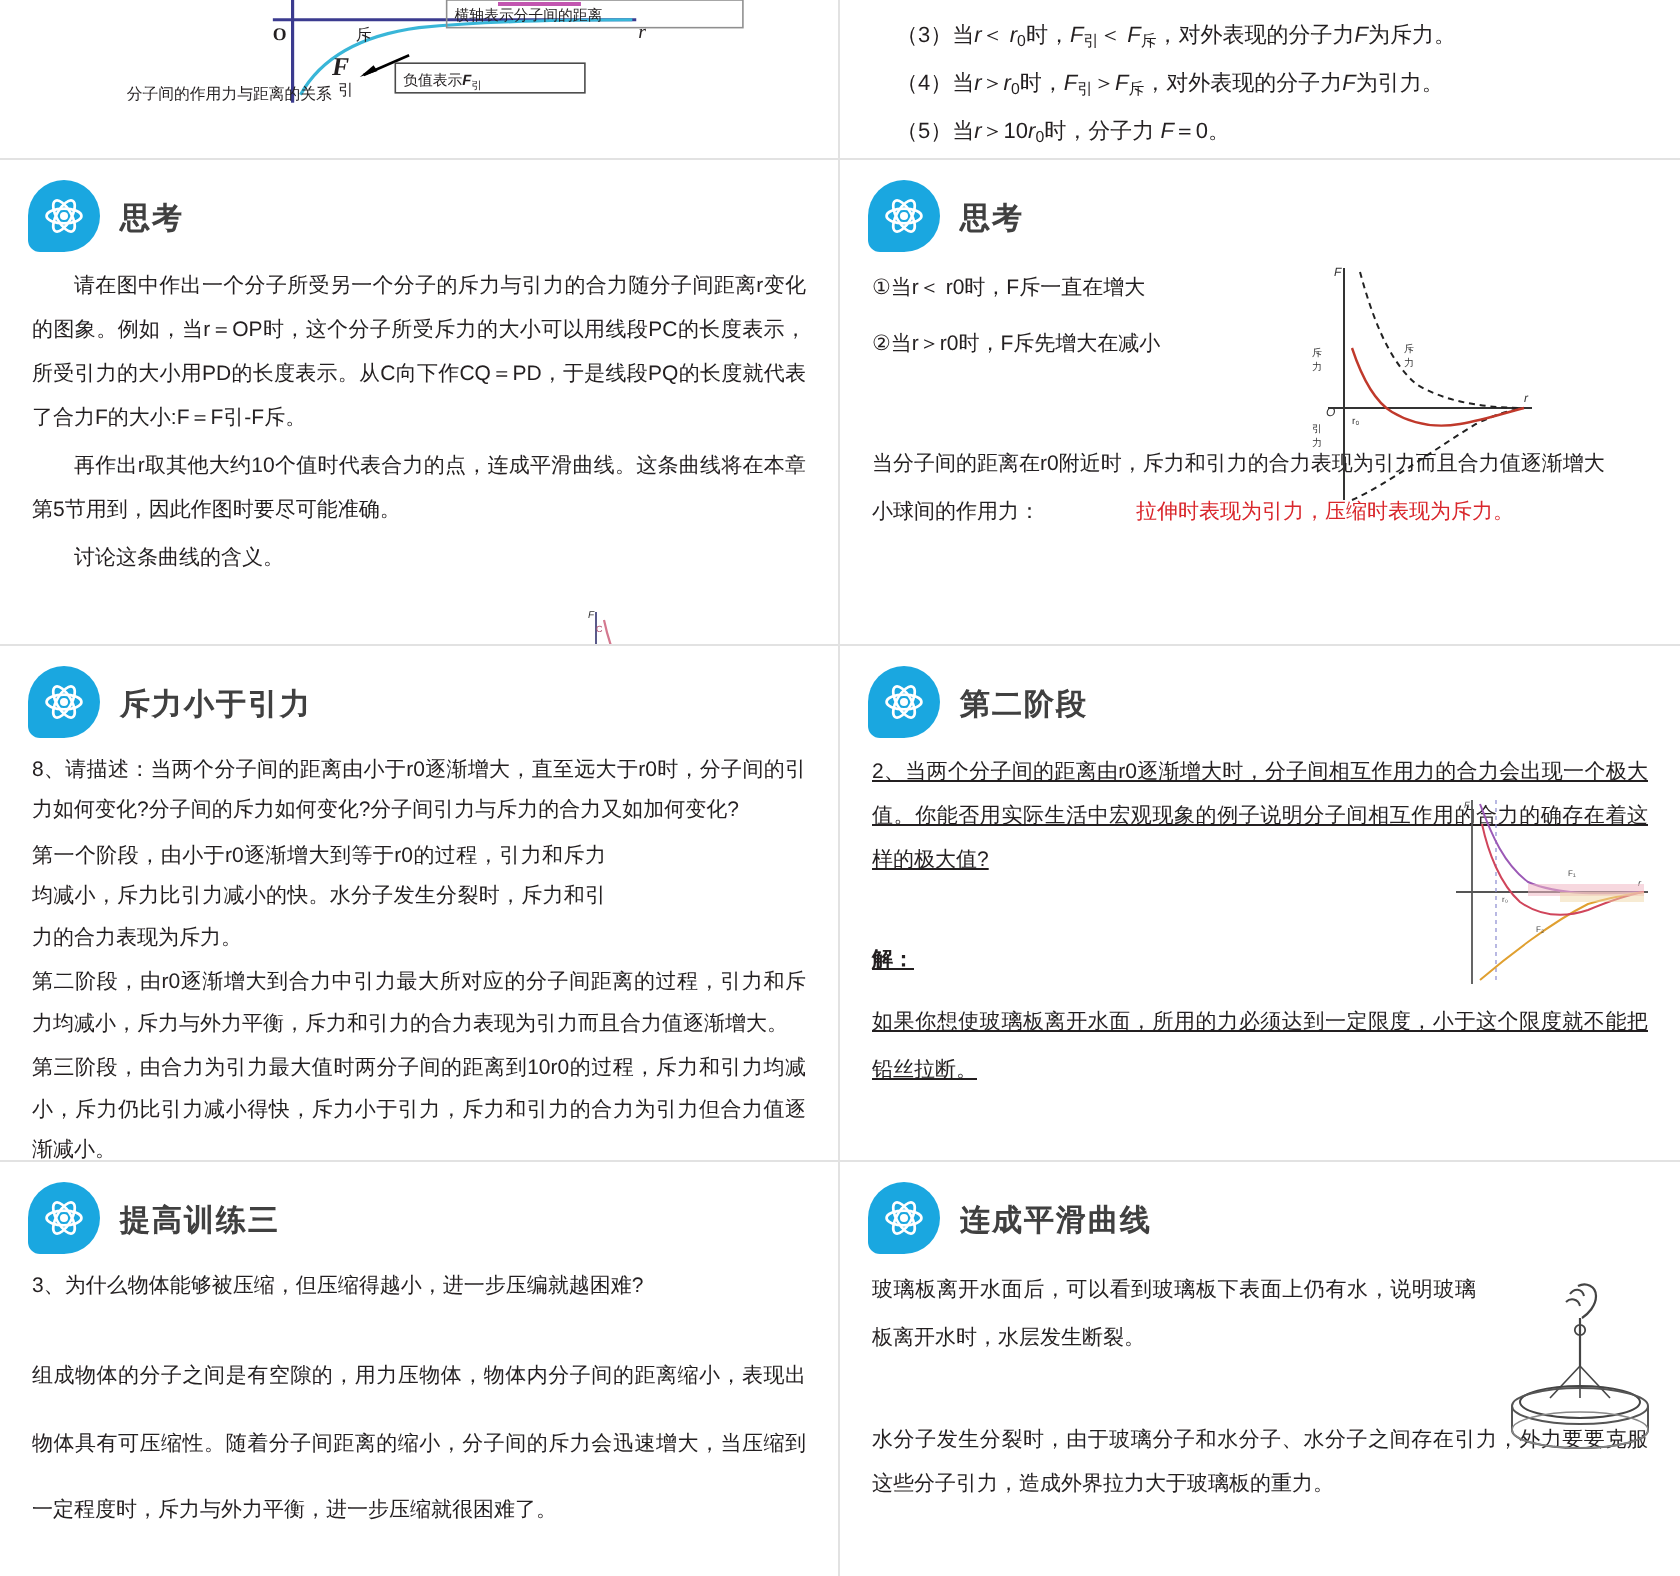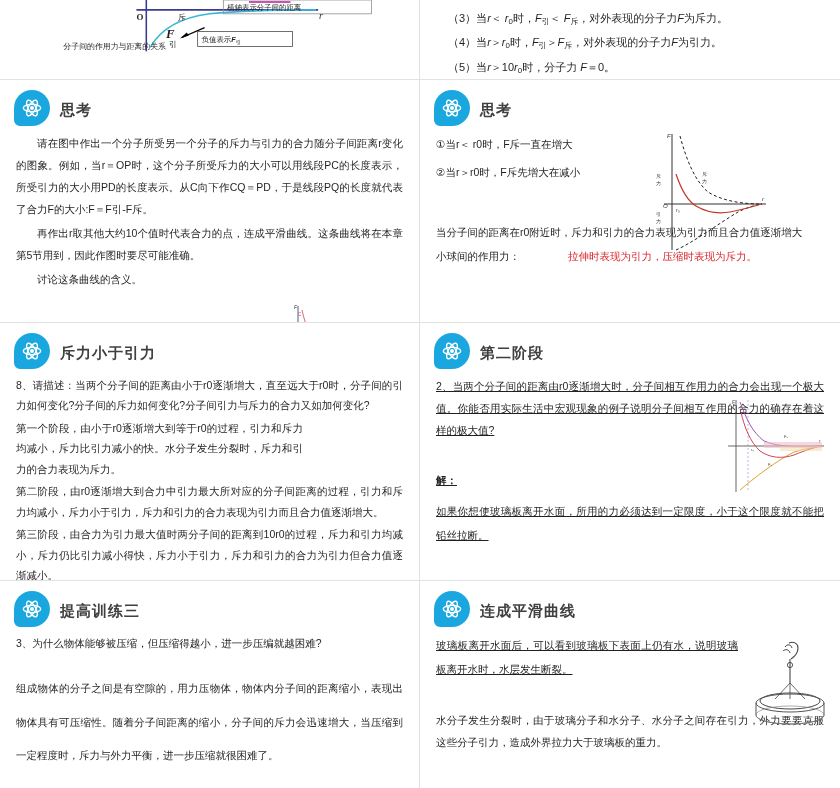--- a/index.html
+++ b/index.html
@@ -198,21 +198,21 @@
           <ellipse cx="12" cy="12" rx="9.5" ry="4" fill="none" stroke="#fff" stroke-width="1.5"></ellipse>
           <ellipse cx="12" cy="12" rx="9.5" ry="4" fill="none" stroke="#fff" stroke-width="1.5" transform="rotate(60 12 12)"></ellipse>
           <ellipse cx="12" cy="12" rx="9.5" ry="4" fill="none" stroke="#fff" stroke-width="1.5" transform="rotate(120 12 12)"></ellipse>
         </svg>
       </span>
       <span class="pin-title">斥力小于引力</span>
     </div>
     <div class="body-text tight" style="line-height:1.95;">
       <p>8、请描述：当两个分子间的距离由小于r0逐渐增大，直至远大于r0时，分子间的引力如何变化?分子间的斥力如何变化?分子间引力与斥力的合力又如加何变化?</p>
       <p style="padding-right:100px;">第一个阶段，由小于r0逐渐增大到等于r0的过程，引力和斥力均减小，斥力比引力减小的快。水分子发生分裂时，斥力和引力的合力表现为斥力。</p>
-      <p>第二阶段，由r0逐渐增大到合力中引力最大所对应的分子间距离的过程，引力和斥力均减小，斥力小于引力，斥力和引力的合力表现为引力而且合力值逐渐增大。</p>
+      <p>第二阶段，由r0逐渐增大到合力中引力最大所对应的分子间距离的过程，引力和斥力均减小，斥力与外力平衡，斥力和引力的合力表现为引力而且合力值逐渐增大。</p>
       <p>第三阶段，由合力为引力最大值时两分子间的距离到10r0的过程，斥力和引力均减小，斥力仍比引力减小得快，斥力小于引力，斥力和引力的合力为引力但合力值逐渐减小。</p>
     </div>
 
   </div>
 
   <div class="panel col2">
     <div class="pin-head">
       <span class="pin">
         <svg width="22" height="22" viewBox="0 0 24 24">
           <circle cx="12" cy="12" r="2.2" fill="#fff"></circle>
@@ -269,21 +269,21 @@
         <svg width="22" height="22" viewBox="0 0 24 24">
           <circle cx="12" cy="12" r="2.2" fill="#fff"></circle>
           <ellipse cx="12" cy="12" rx="9.5" ry="4" fill="none" stroke="#fff" stroke-width="1.5"></ellipse>
           <ellipse cx="12" cy="12" rx="9.5" ry="4" fill="none" stroke="#fff" stroke-width="1.5" transform="rotate(60 12 12)"></ellipse>
           <ellipse cx="12" cy="12" rx="9.5" ry="4" fill="none" stroke="#fff" stroke-width="1.5" transform="rotate(120 12 12)"></ellipse>
         </svg>
       </span>
       <span class="pin-title">连成平滑曲线</span>
     </div>
     <div class="body-text tight" style="line-height:1.95;">
-      <p style="padding-right:86px;line-height:2.3;text-decoration:underline;">玻璃板离开水面后，可以看到玻璃板下表面上仍有水，说明玻璃板离开水时，水层发生断裂。</p>
+      <p style="padding-right:86px;line-height:2.3;">玻璃板离开水面后，可以看到玻璃板下表面上仍有水，说明玻璃板离开水时，水层发生断裂。</p>
       <p style="padding-top:26px;line-height:2.1;">水分子发生分裂时，由于玻璃分子和水分子、水分子之间存在引力，外力要要克服这些分子引力，造成外界拉力大于玻璃板的重力。</p>
     </div>
     <svg class="fig-abs" style="left:325px;top:58px;" width="90" height="92" viewBox="0 0 90 92">
 
       <path d="M44,4 C48,2 53,4 53,9 C53,14 49,18 46,20" fill="none" stroke="#444" stroke-width="1.1"></path>
       <path d="M40,8 C42,5 46,5 47,9" fill="none" stroke="#444" stroke-width="1"></path>
       <path d="M38,12 C40,10 44,10 45,14" fill="none" stroke="#444" stroke-width="1"></path>
 
       <line x1="45" y1="20" x2="45" y2="44" stroke="#444" stroke-width="1.1"></line>
       <circle cx="45" cy="26" r="2.6" fill="none" stroke="#444" stroke-width="0.9"></circle>

